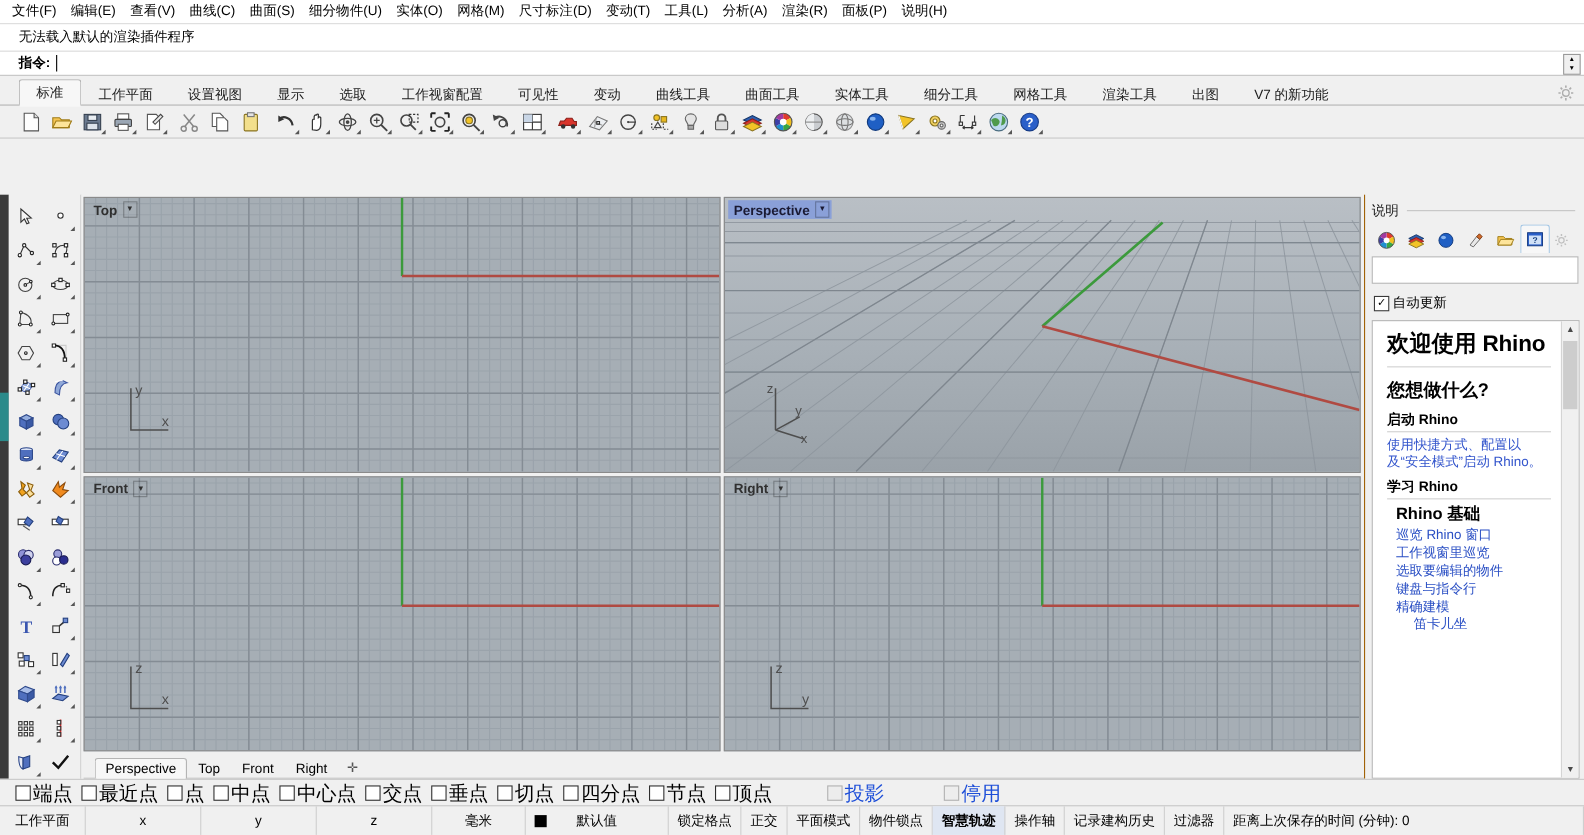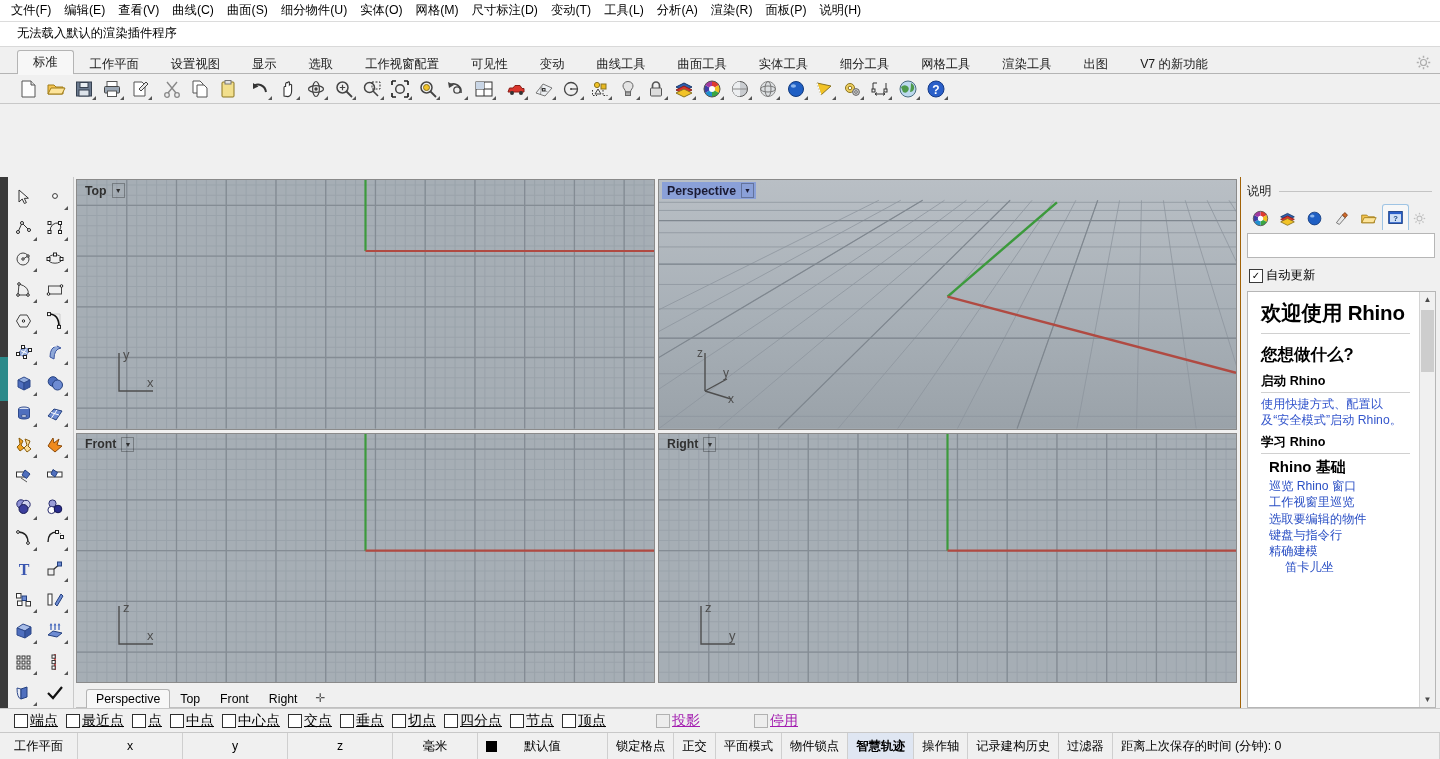--- a/index.html
+++ b/index.html
@@ -115,23 +115,23 @@
   .rp-link{color:#2a4fc4;font-size:12.2px;line-height:1.33;margin-left:8px;}
   .rp-link.ind{margin-left:24px;}
   .rp-scroll{width:15px;background:#f0f0f0;border-left:1px solid #d4d4d4;
      display:flex;flex-direction:column;align-items:center;}
   .rp-sb-arrow{height:15px;width:15px;display:flex;align-items:center;justify-content:center;font-size:8px;color:#4a4a4a;}
   .rp-sb-thumb{width:13px;height:62px;background:#cdcdcd;margin-top:3px;}
 
   
   .osnap{position:absolute;left:0;right:0;bottom:27px;height:24px;background:#f0f0f0;
      display:flex;align-items:center;padding-left:14px;border-top:1px solid #c8c8c8;box-sizing:border-box;}
-  .osnap-item{display:flex;align-items:center;font-size:14px;margin-right:8px;cursor:default;white-space:nowrap;text-decoration:underline;}
+  .osnap-item{display:flex;align-items:center;font-size:18px;margin-right:8px;cursor:default;white-space:nowrap;}
   .osnap-item .cb{width:12px;height:12px;border:1px solid #2e2e2e;background:#fff;margin-right:2px;}
-  .osnap-item.dim{color:#a21caf;padding-left:32px;}
+  .osnap-item.dim{color:#1d4ed8;padding-left:32px;}
   .osnap-item.dim .cb{border-color:#b1b1b1;background:#ededed;}
 
   .statusbar{position:absolute;left:0;right:0;bottom:0;height:27px;background:#f0f0f0;
      display:flex;align-items:stretch;border-top:1px solid #c8c8c8;box-sizing:border-box;font-size:12.3px;}
   .sb-cell{display:flex;align-items:center;justify-content:center;border-right:1px solid #cfcfcf;
      padding:0 8px;box-sizing:border-box;white-space:nowrap;cursor:default;}
   .sb-cell.left{justify-content:flex-start;gap:24px;}
   .sb-swatch{width:11px;height:11px;background:#000;margin-right:3px;}
   .sb-cell.on{background:#dfe6f2;font-weight:bold;}
 </style>
@@ -154,20 +154,30 @@
     <span class="menu-item">变动(T)</span>
     <span class="menu-item">工具(L)</span>
     <span class="menu-item">分析(A)</span>
     <span class="menu-item">渲染(R)</span>
     <span class="menu-item">面板(P)</span>
     <span class="menu-item">说明(H)</span>
   </div>
 
   <div class="cmd-area">
     <div class="cmd-history">无法载入默认的渲染插件程序</div>
+    <div class="cmd-line">
+      <span class="cmd-label">指令:</span>
+      <div class="cmd-input">
+        <span class="caret"></span>
+      </div>
+      <div class="cmd-spin">
+        <div>▲</div>
+        <div>▼</div>
+      </div>
+    </div>
   </div>
 
   <div class="tabstrip">
     <div class="tab active">标准</div>
     <div class="tab">工作平面</div>
     <div class="tab">设置视图</div>
     <div class="tab">显示</div>
     <div class="tab">选取</div>
     <div class="tab">工作视窗配置</div>
     <div class="tab">可见性</div>

